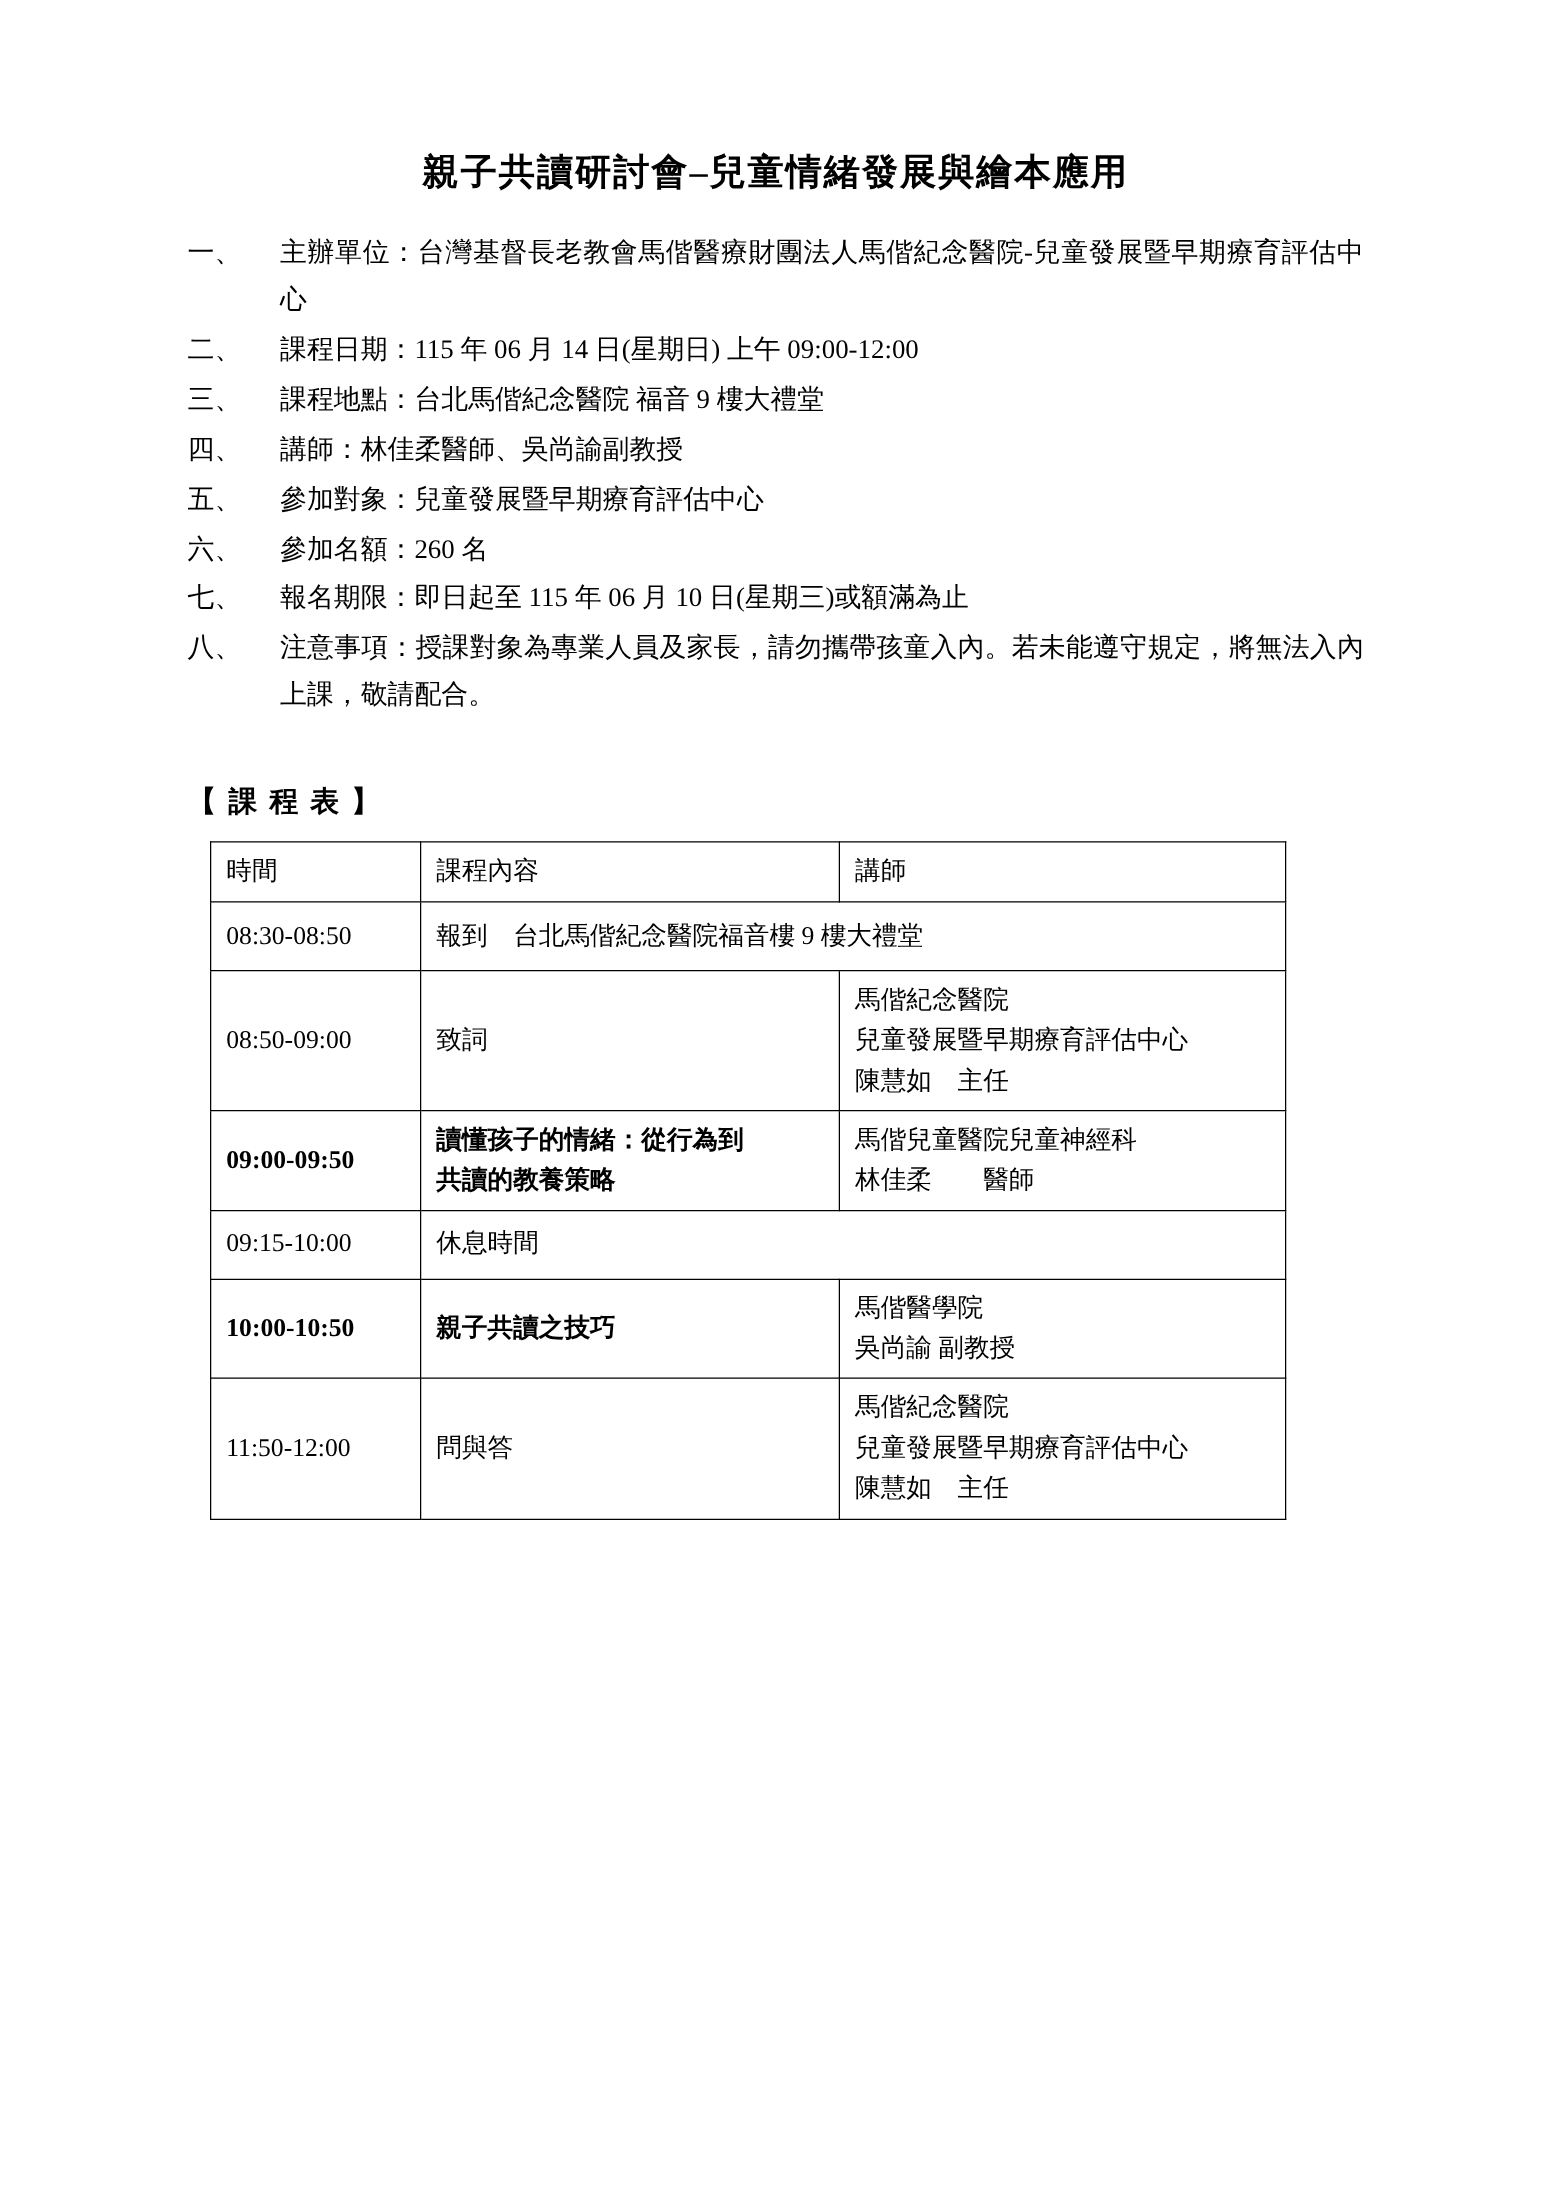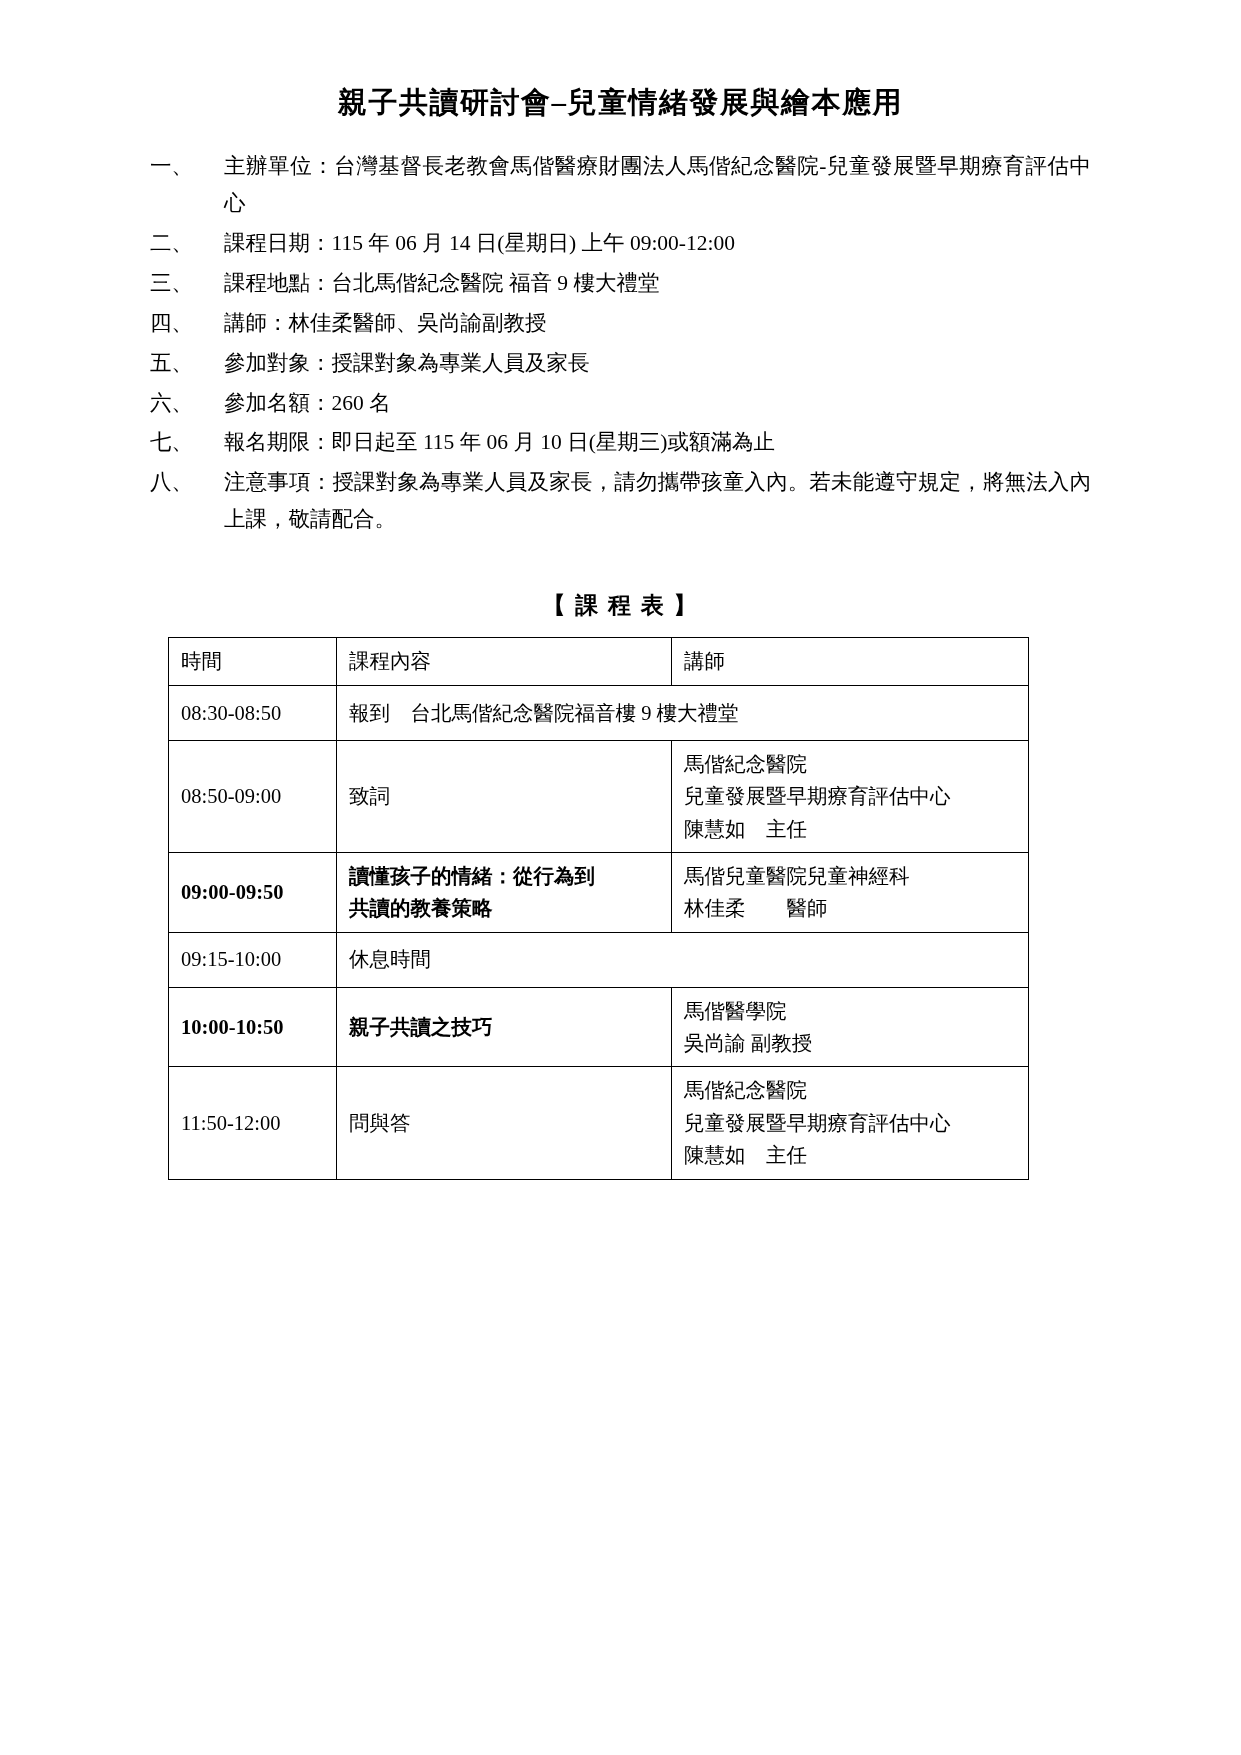--- a/index.html
+++ b/index.html
@@ -12,21 +12,21 @@
     min-height: 1755px;
     font-family: "Liberation Serif", "DejaVu Serif", serif;
     color: #000000;
     -webkit-font-smoothing: antialiased;
   }
   .page {
     position: relative;
     width: 1241px;
     min-height: 1755px;
     box-sizing: border-box;
-    padding: 84px 150px 60px 150px;
+    padding: 120px 150px 60px 150px;
   }
   .doc-title {
     text-align: center;
     font-size: 29px;
     font-weight: bold;
     letter-spacing: 1.5px;
     margin: 0 0 26px 0;
     line-height: 1.3;
   }
   .info-list {
@@ -45,21 +45,21 @@
     flex: 0 0 auto;
     width: 74px;
     white-space: nowrap;
   }
   .info-text {
     flex: 1 1 auto;
     text-align: justify;
     text-justify: inter-ideograph;
   }
   .table-title {
-    text-align: center;
+    text-align: left;
     font-size: 23px;
     font-weight: bold;
     letter-spacing: 2px;
     margin: 52px 0 16px 0;
   }
   table.schedule {
     border-collapse: collapse;
     width: 860px;
     margin: 0 auto 0 18px;
     table-layout: fixed;
@@ -99,21 +99,21 @@
       <li class="info-item">
         <span class="info-num">三、</span>
         <span class="info-text">課程地點：台北馬偕紀念醫院 福音 9 樓大禮堂</span>
       </li>
       <li class="info-item">
         <span class="info-num">四、</span>
         <span class="info-text">講師：林佳柔醫師、吳尚諭副教授</span>
       </li>
       <li class="info-item">
         <span class="info-num">五、</span>
-        <span class="info-text">參加對象：授課對象為專業人員及家長</span>
+        <span class="info-text">參加對象：兒童發展暨早期療育評估中心</span>
       </li>
       <li class="info-item">
         <span class="info-num">六、</span>
         <span class="info-text">參加名額：260 名</span>
       </li>
       <li class="info-item">
         <span class="info-num">七、</span>
         <span class="info-text">報名期限：即日起至 115 年 06 月 10 日(星期三)或額滿為止</span>
       </li>
       <li class="info-item">

